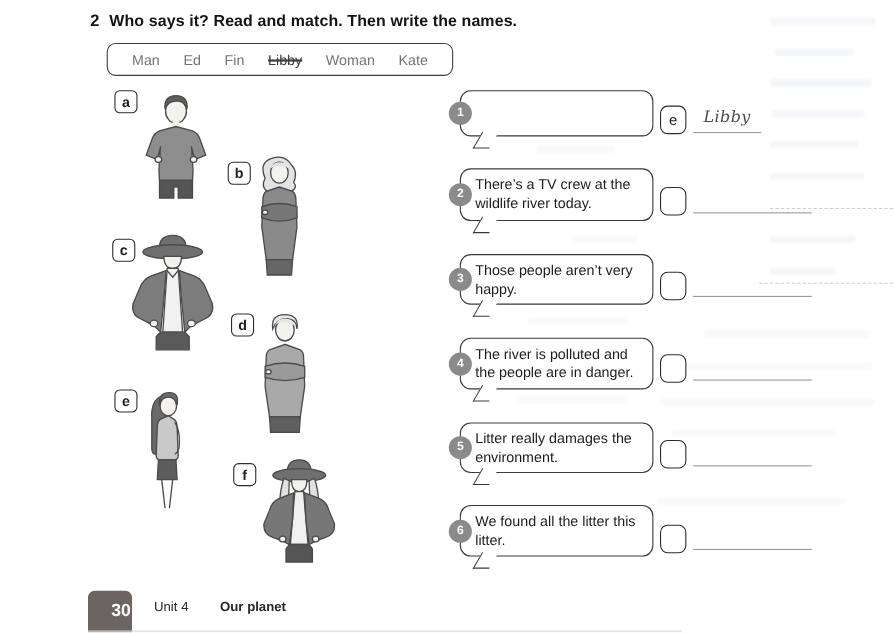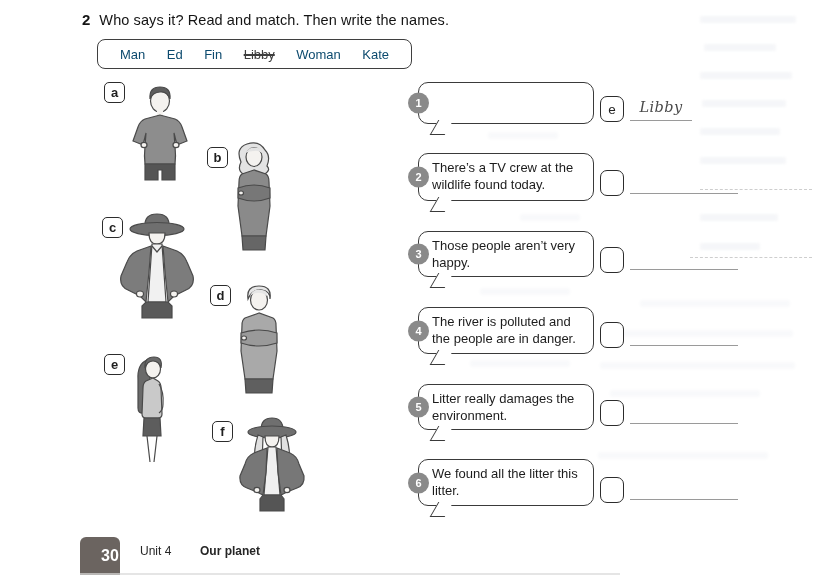--- a/index.html
+++ b/index.html
@@ -3,27 +3,27 @@
 <meta charset="utf-8">
 <style>
   * { box-sizing: border-box; }
   html,body { margin:0; padding:0; background:#ffffff; }
   body { font-family:"Liberation Sans", sans-serif; }
   .page { position:relative; width:813px; height:575px; background:#fff; overflow:hidden; }
 
   
   .header { position:absolute; left:82px; top:11px; display:flex; gap:9px; align-items:baseline; }
   .ex-num { font-size:15px; font-weight:bold; color:#141414; }
-  .ex-title { font-size:14.5px; font-weight:normal; color:#141414; letter-spacing:.1px; }
+  .ex-title { font-size:14.5px; font-weight:bold; color:#141414; letter-spacing:.1px; }
 
   
   .wordbank { position:absolute; left:97px; top:39px; width:315px; height:30px;
     border:1.6px solid #3f3f3f; border-radius:8px; background:#fff;
     display:flex; align-items:center; justify-content:space-between; padding:0 22px; }
-  .wb-word { font-size:13px; color:#0c4a6e; }
+  .wb-word { font-size:13px; color:#737373; }
   .wb-word.crossed { text-decoration:line-through; text-decoration-thickness:1.5px; color:#3d3d3d; }
 
   
   .char-label { position:absolute; width:21px; height:21px; border:1.6px solid #2c2c2c;
     border-radius:5px; background:#fff; display:flex; align-items:center; justify-content:center;
     font-size:13px; font-weight:600; color:#1f1f1f; z-index:3; }
   .figure { position:absolute; z-index:2; }
 
   
   .bubble { position:absolute; left:418px; width:176px; background:#fff;
@@ -187,21 +187,21 @@
       <path d="M37,78 L55,78 L58,82 L58,94 L34,94 L34,82 Z" fill="#555555"></path>
     </svg>
   </div>
 
   <div class="bubble" style="top:82px;min-height:42px">
     <span class="badge">1</span>
     <span class="tail"></span>
   </div>
   <div class="bubble" style="top:153px;min-height:48px">
     <span class="badge">2</span>
-    <span>There’s a TV crew at the wildlife found today.</span>
+    <span>There’s a TV crew at the wildlife river today.</span>
     <span class="tail"></span>
   </div>
   <div class="bubble" style="top:231px;min-height:46px">
     <span class="badge">3</span>
     <span>Those people aren’t very happy.</span>
     <span class="tail"></span>
   </div>
   <div class="bubble" style="top:307px;min-height:47px">
     <span class="badge">4</span>
     <span>The river is polluted and the people are in danger.</span>

